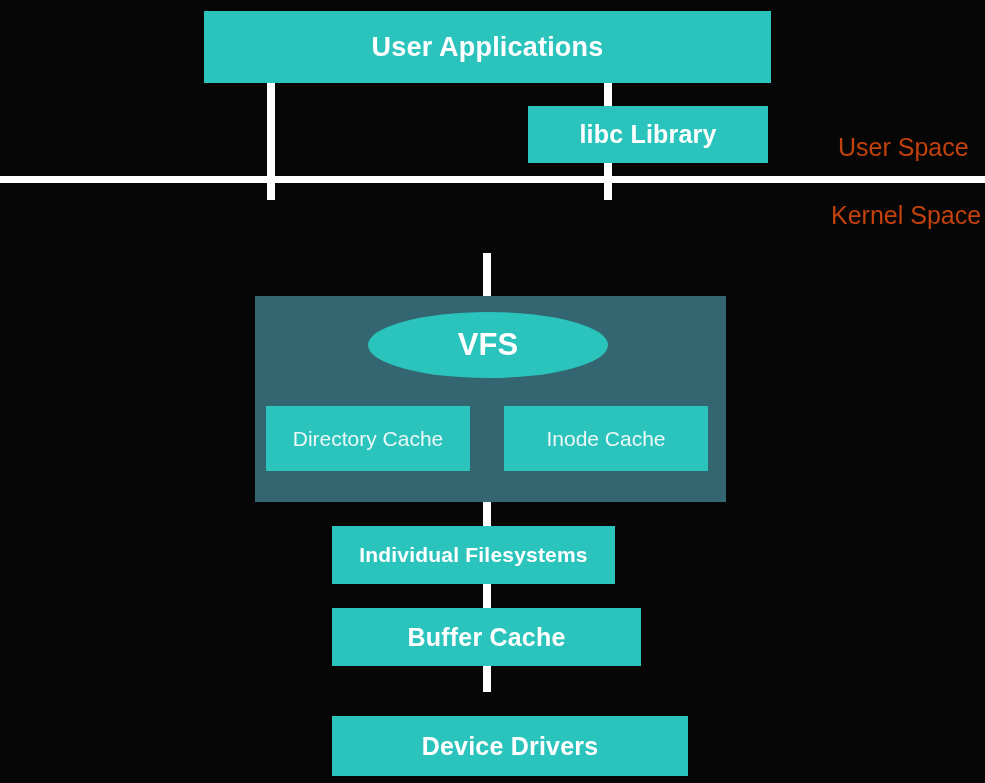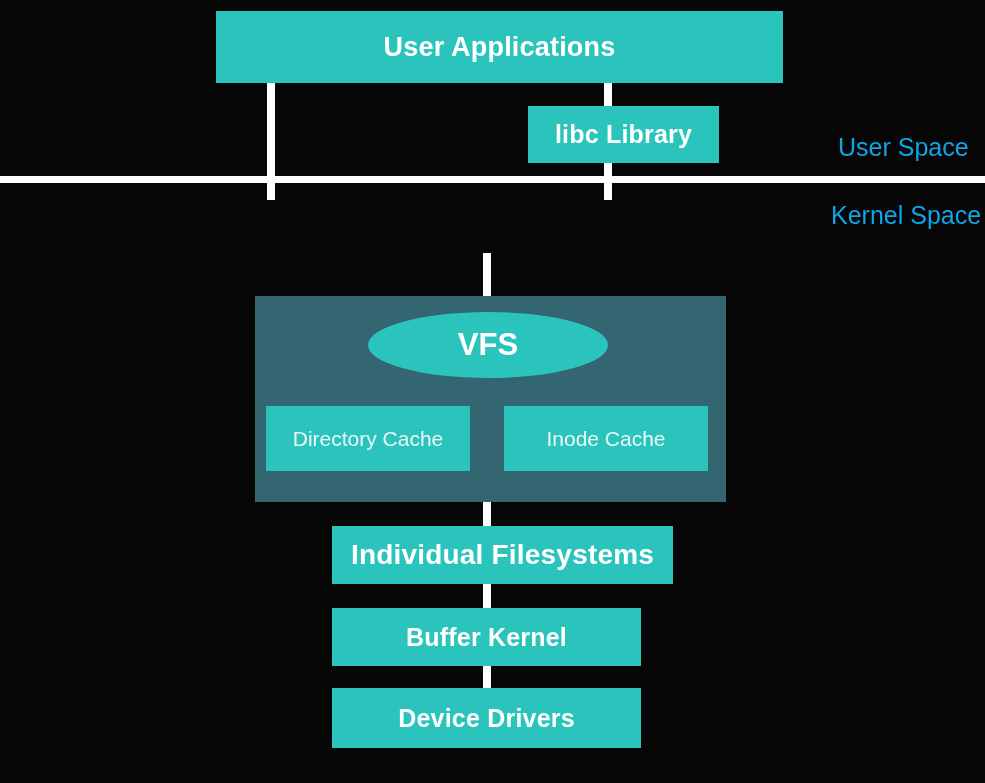--- a/index.html
+++ b/index.html
@@ -33,21 +33,21 @@
   }
   .divider {
     position: absolute;
     background: #ffffff;
     left: 0;
     width: 985px;
     height: 7px;
   }
   .space-label {
     position: absolute;
-    color: #0ea5e9;
+    color: #c2410c;
     font-weight: normal;
     font-size: 25px;
     white-space: nowrap;
   }
   #vfs-container {
     position: absolute;
     background: #336670;
   }
   #vfs-ellipse {
     position: absolute;
@@ -69,30 +69,30 @@
     color: #eaf7f6;
     font-weight: normal;
     font-size: 21px;
   }
 </style>
 </head>
 <body>
 
 <div id="canvas">
 
-  <div class="box" id="user-applications" style="left:216px; top:11px; width:567px; height:72px; font-size:27px;">User Applications</div>
+  <div class="box" id="user-applications" style="left:204px; top:11px; width:567px; height:72px; font-size:27px;">User Applications</div>
 
   <div class="connector" style="left:267px; top:83px; width:8px; height:93px;"></div>
   <div class="connector" style="left:267px; top:182px; width:8px; height:18px;"></div>
 
   <div class="connector" style="left:604px; top:83px; width:8px; height:23px;"></div>
   <div class="connector" style="left:604px; top:163px; width:8px; height:13px;"></div>
   <div class="connector" style="left:604px; top:182px; width:8px; height:18px;"></div>
 
-  <div class="box" id="libc-library" style="left:528px; top:106px; width:191px; height:57px; font-size:25px;">libc Library</div>
+  <div class="box" id="libc-library" style="left:528px; top:106px; width:240px; height:57px; font-size:25px;">libc Library</div>
 
   <div class="space-label" style="left:838px; top:133px;">User Space</div>
 
   <div class="divider" style="top:176px;"></div>
 
   <div class="space-label" style="left:831px; top:201px;">Kernel Space</div>
 
 
   <div class="connector" style="left:483px; top:253px; width:8px; height:43px;"></div>
 
@@ -100,23 +100,23 @@
 
     <div id="vfs-ellipse" style="left:113px; top:16px; width:240px; height:66px;">VFS</div>
 
     <div class="cache-box" style="left:249px; top:110px; width:204px; height:65px;">Inode Cache</div>
 
     <div class="cache-box" style="left:11px; top:110px; width:204px; height:65px;">Directory Cache</div>
   </div>
 
   <div class="connector" style="left:483px; top:502px; width:8px; height:24px;"></div>
 
-  <div class="box" id="individual-filesystems" style="left:332px; top:526px; width:341px; height:58px; font-size:28px;">Individual Filesystems</div>
+  <div class="box" id="individual-filesystems" style="left:332px; top:526px; width:283px; height:58px; font-size:21px;">Individual Filesystems</div>
 
   <div class="connector" style="left:483px; top:584px; width:8px; height:24px;"></div>
 
-  <div class="box" id="buffer-cache" style="left:332px; top:608px; width:309px; height:58px; font-size:25px;">Buffer Kernel</div>
+  <div class="box" id="buffer-cache" style="left:332px; top:608px; width:309px; height:58px; font-size:25px;">Buffer Cache</div>
 
   <div class="connector" style="left:483px; top:666px; width:8px; height:26px;"></div>
 
-  <div class="box" id="device-drivers" style="left:332px; top:688px; width:309px; height:60px; font-size:25px;">Device Drivers</div>
+  <div class="box" id="device-drivers" style="left:332px; top:716px; width:356px; height:60px; font-size:25px;">Device Drivers</div>
 
 </div>
 
 </body></html>

